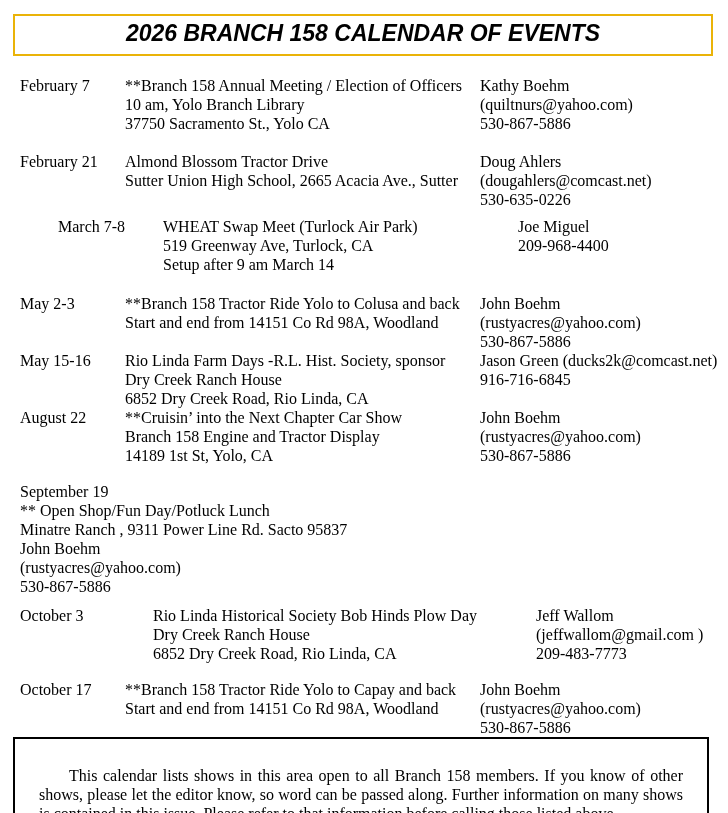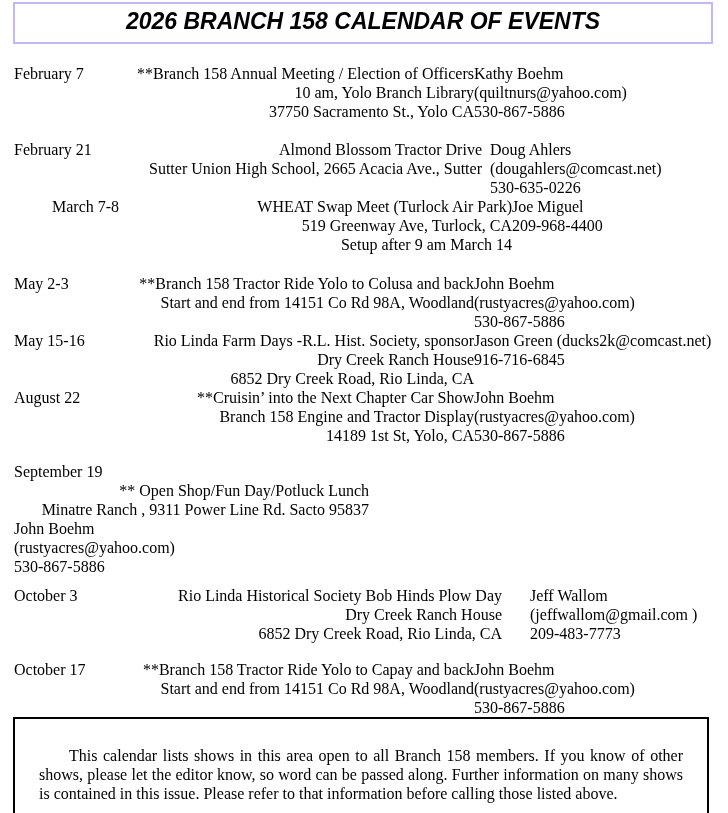--- a/index.html
+++ b/index.html
@@ -9,22 +9,22 @@
   body {
     width: 728px;
     height: 813px;
     background: #ffffff;
     color: #000000;
     font-family: "Liberation Serif", serif;
     font-size: 16px;
     overflow: hidden;
   }
   .header-box {
-    margin: 2px 15px 0 13px;
-    border: 2px solid #c4b5fd;
+    margin: 14px 15px 0 13px;
+    border: 2px solid #eab308;
     padding: 4px 6px 8px 6px;
   }
   .title {
     text-align: center;
     font-family: "Liberation Sans", sans-serif;
     font-weight: bold;
     font-style: italic;
     font-size: 23px;
     line-height: 26px;
     white-space: nowrap;
@@ -33,33 +33,33 @@
     font-weight: bold;
     font-style: italic;
     text-align: justify;
     text-indent: 24px;
     line-height: 19px;
     margin-top: 7px;
     font-size: 16px;
   }
   .events {
     margin-top: 20px;
-    padding-left: 14px;
+    padding-left: 20px;
   }
   .event-row {
     display: flex;
     line-height: 19px;
   }
   .col-date  { width: 105px; flex: none; white-space: nowrap; }
-  .col-desc  { width: 355px; flex: none; text-align: right; }
+  .col-desc  { width: 355px; flex: none; }
   .col-contact { flex: 1; min-width: 0; }
   .line { white-space: nowrap; }
   
   .event-row:nth-child(1) { margin-bottom: 19px; }
-  .event-row:nth-child(2) { margin-bottom: 0; gap: 8px; }
+  .event-row:nth-child(2) { margin-bottom: 8px; }
   .event-row:nth-child(3) { margin-bottom: 20px; margin-left: 38px; }
   .event-row:nth-child(4) { margin-bottom: 0; }
   .event-row:nth-child(5) { }
   .event-row:nth-child(6) { margin-bottom: 17px; }
   .event-row:nth-child(7) { margin-bottom: 10px; flex-direction: column; }
   .event-row:nth-child(8) { margin-bottom: 17px; gap: 28px; }
   .event-row:nth-child(9) { margin-bottom: 0; }
   .footer-box {
     margin: 0 19px 0 13px;
     border: 2px solid #000000;

